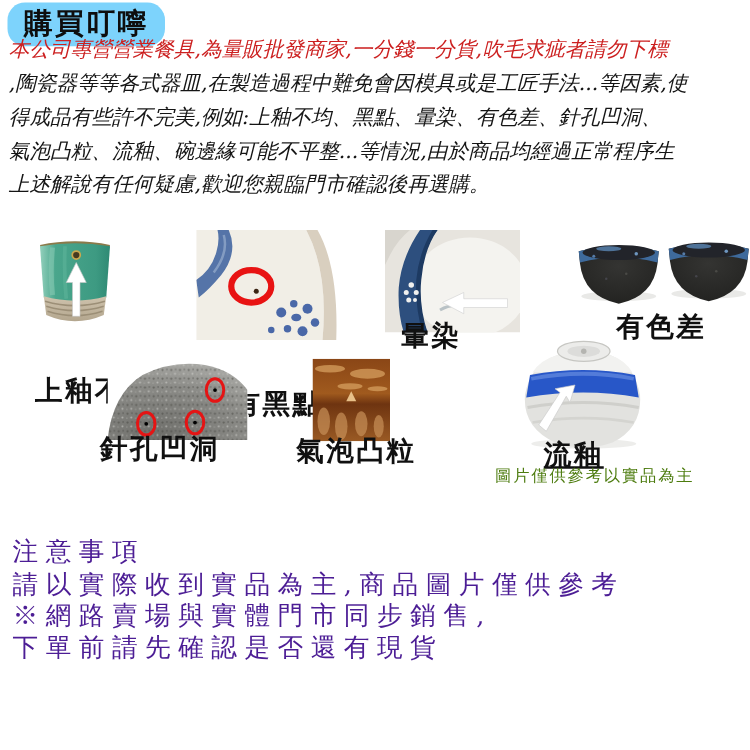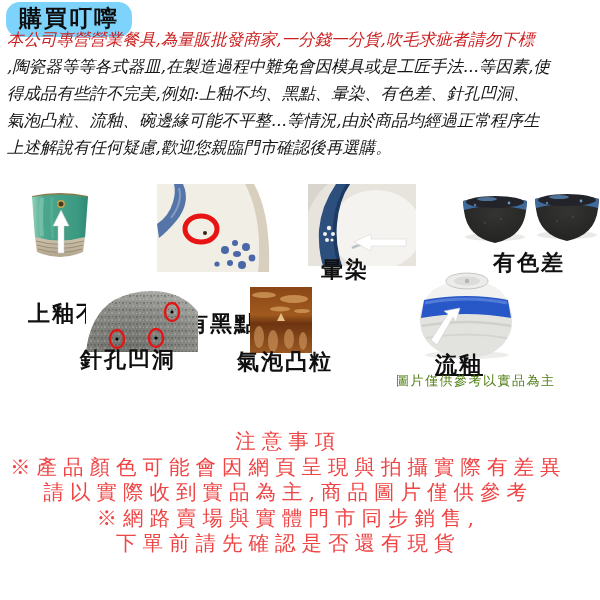--- a/index.html
+++ b/index.html
@@ -11,22 +11,22 @@
   
   .intro{position:absolute;left:7px;top:26px;width:592px;font-size:16.5px;line-height:27px;}
   .intro div{white-space:nowrap;font-style:italic;}
   .intro .red-line{color:#cc2020;}
   
   .fig{position:absolute;line-height:0;}
   .defect-label{position:absolute;font-size:22px;font-weight:bold;letter-spacing:2px;
      color:#101010;white-space:nowrap;line-height:1.1;}
   .photo-caption{position:absolute;font-size:13px;letter-spacing:1.5px;color:#4d7c0f;white-space:nowrap;font-family:Liberation Serif, serif;}
   
-  .notes{position:absolute;left:10px;top:429px;color:#ef4444;font-size:20.5px;
-     letter-spacing:6px;line-height:25.5px;text-align:center;}
+  .notes{position:absolute;left:10px;top:429px;color:#4c1d95;font-size:20.5px;
+     letter-spacing:6px;line-height:25.5px;}
   .notes div{white-space:nowrap;}
 </style>
 </head>
 <body>
 
 <div id="page">
 
   <div class="title-pill">購買叮嚀</div>
 
   <div class="intro">
@@ -208,19 +208,18 @@
       <path d="M14 69 Q55 62 95 69" stroke="#d4d4d0" stroke-width="2" fill="none"></path>
       <polygon points="48,39 44,53 41,48 25,76 19,71 36,45 32,42" fill="#ffffff" stroke="#c8c8c8" stroke-width="0.5"></polygon>
     </svg>
   </div>
   <div class="defect-label" style="left:435px;top:352px;text-decoration:underline;">流釉</div>
 
   <div class="photo-caption" style="left:396px;top:372px;">圖片僅供參考以實品為主</div>
 
   <div class="notes">
     <div>注意事項</div>
-    <div>※產品顏色可能會因網頁呈現與拍攝實際有差異</div>
     <div>請以實際收到實品為主,商品圖片僅供參考</div>
     <div>※網路賣場與實體門市同步銷售,</div>
     <div>下單前請先確認是否還有現貨</div>
   </div>
 
 </div>
 
 </body></html>

